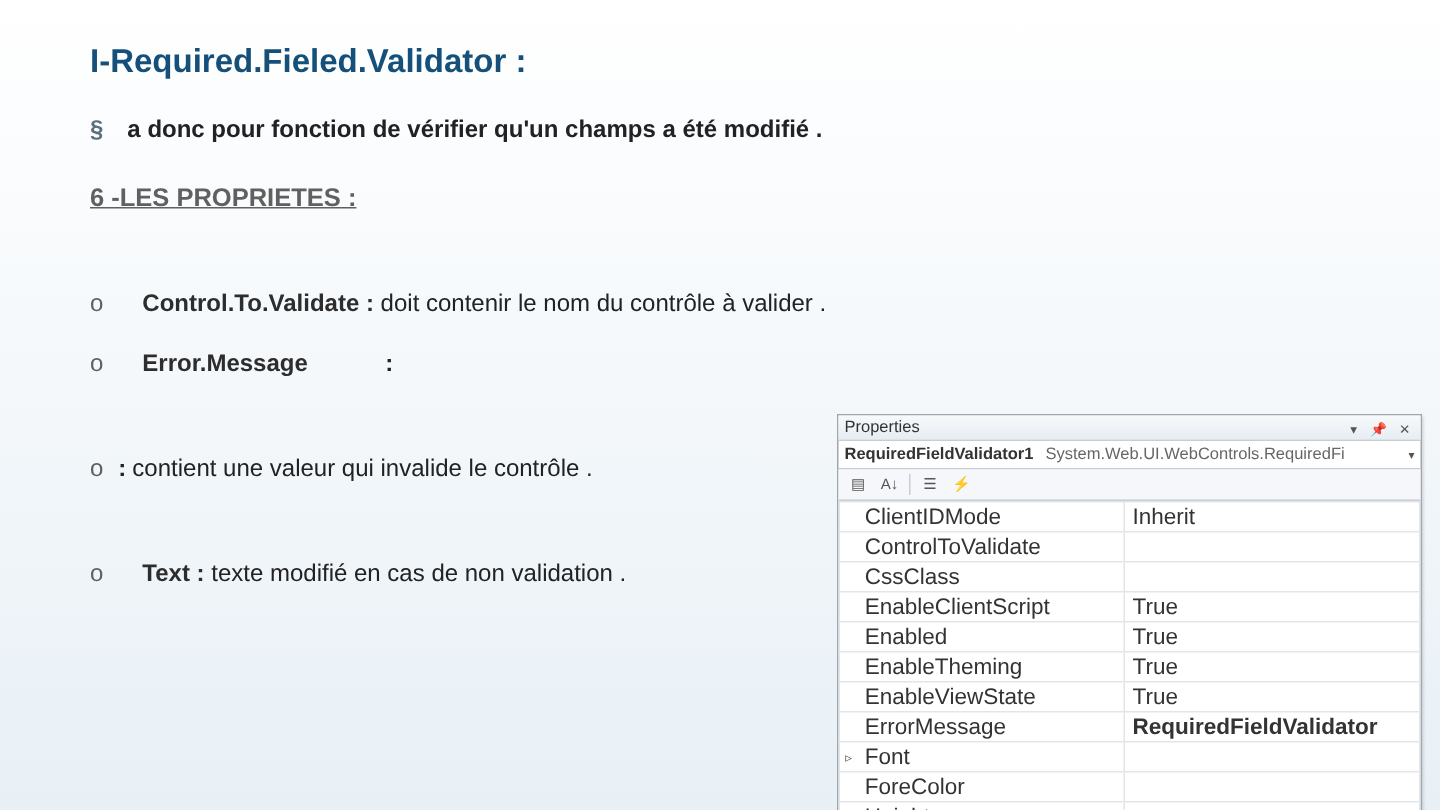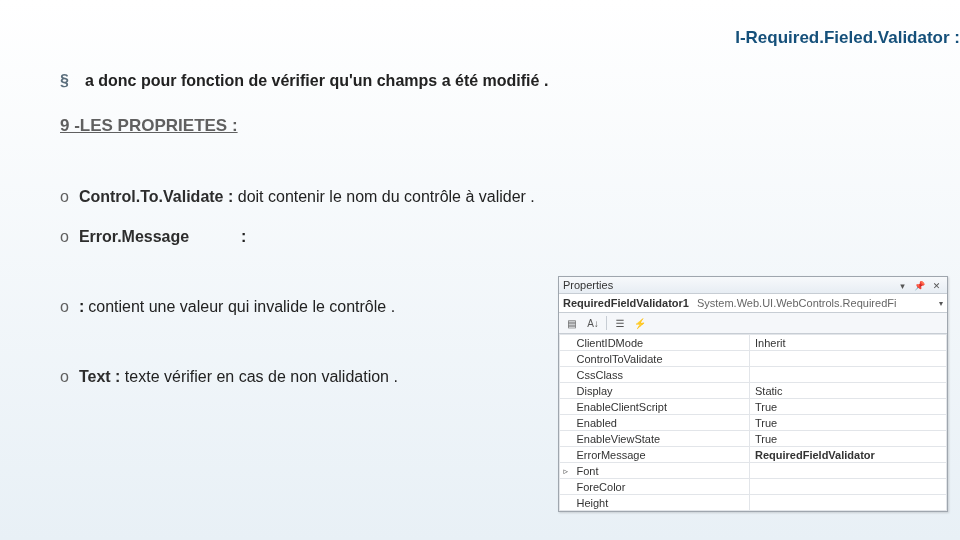--- a/index.html
+++ b/index.html
@@ -5,24 +5,23 @@
   * { margin: 0; padding: 0; box-sizing: border-box; }
   body {
     width: 960px; height: 540px;
     font-family: Arial, sans-serif;
     background: linear-gradient(180deg, #ffffff 0%, #e8f0f6 100%);
     position: relative;
   }
   .content { padding: 28px 0 0 60px; }
   .title {
     color: #15507a;
-    font-size: 17px;
+    font-size: 22px;
     font-weight: bold;
     margin-bottom: 24px;
-    text-align: right;
   }
   .intro-row {
     display: flex;
     align-items: baseline;
     margin-bottom: 26px;
     font-size: 16px;
   }
   .bullet-sq { color: #5b6e7c; font-weight: bold; margin-right: 16px; }
   .intro-text { font-weight: bold; color: #222; }
   .subhead {
@@ -33,21 +32,21 @@
     margin-bottom: 22px;
   }
   .prop-row {
     display: flex;
     align-items: baseline;
     font-size: 16px;
     margin-bottom: 22px;
     color: #222;
   }
   .o-bullet { color: #606060; margin-right: 10px; font-weight: normal; }
-  .prop-label { font-weight: bold; color: #2d2d2d; min-width: 162px; display:inline-block; }
+  .prop-label { font-weight: bold; color: #2d2d2d; min-width: 162px; display:inline-block;margin-left:16px; }
   .prop-label.narrow { min-width: 0; }
   .prop-colon { font-weight: bold; margin-right: 4px; }
   .prop-desc { font-weight: normal; color: #222; margin-top: 30px; }
 
   
   .panel {
     position: absolute;
     right: 12px;
     top: 276px;
     width: 390px;
@@ -98,42 +97,42 @@
   .vline { width:1px; height:14px; background:#c7cdd4; margin:0 1px; }
   .grid {
     width: 100%;
     border-collapse: collapse;
     table-layout: fixed;
   }
   .grid td {
     border: 1px solid #e2e5e9;
     padding: 1px 5px;
     height: 16px;
-    font-size: 11px;
+    font-size: 15px;
     white-space: nowrap;
     overflow: hidden;
   }
   .grid .k { width: 46%; color:#333; }
   .grid .expand { width: 12px; text-align:center; color:#555; border-right:none; padding:0; font-size:9px; }
   .grid .kw { border-left:none; }
   .grid .v { color:#333; }
   .grid .bold { font-weight: bold; }
 </style>
 </head>
 <body>
 
 <div class="content">
   <div class="title">I-Required.Fieled.Validator :</div>
 
   <div class="intro-row">
     <span class="bullet-sq">§</span>
     <span class="intro-text">a donc pour fonction de vérifier qu'un champs a été modifié .</span>
   </div>
 
-  <div class="subhead">9 -LES PROPRIETES :</div>
+  <div class="subhead">6 -LES PROPRIETES :</div>
 
   <div class="prop-row">
     <span class="o-bullet">o</span>
     <span class="prop-label narrow">Control.To.Validate :</span>
     <span>&nbsp;</span>
     <span class="prop-desc">doit contenir le nom du contrôle à valider .</span>
   </div>
 
   <div class="prop-row">
     <span class="o-bullet">o</span>
@@ -144,21 +143,21 @@
   <div class="prop-row">
     <span class="o-bullet">o</span>
     <span class="prop-colon">:</span>
     <span class="prop-desc">contient une valeur qui invalide le contrôle .</span>
   </div>
 
   <div class="prop-row">
     <span class="o-bullet">o</span>
     <span class="prop-label narrow">Text :</span>
     <span>&nbsp;</span>
-    <span class="prop-desc">texte vérifier en cas de non validation .</span>
+    <span class="prop-desc">texte modifié en cas de non validation .</span>
   </div>
 </div>
 
 <div class="panel">
   <div class="panel-title">
     <div class="panel-title-left">
       <span>Properties</span>
     </div>
     <div class="panel-title-icons">
       <span class="win-icon">▾</span>
@@ -198,31 +197,31 @@
           <td class="k kw">ControlToValidate</td>
           <td class="v"></td>
         </tr>
         <tr>
           <td class="expand"></td>
           <td class="k kw">CssClass</td>
           <td class="v"></td>
         </tr>
         <tr>
           <td class="expand"></td>
-          <td class="k kw">Display</td>
-          <td class="v">Static</td>
-        </tr>
-        <tr>
-          <td class="expand"></td>
           <td class="k kw">EnableClientScript</td>
           <td class="v">True</td>
         </tr>
         <tr>
           <td class="expand"></td>
           <td class="k kw">Enabled</td>
+          <td class="v">True</td>
+        </tr>
+        <tr>
+          <td class="expand"></td>
+          <td class="k kw">EnableTheming</td>
           <td class="v">True</td>
         </tr>
         <tr>
           <td class="expand"></td>
           <td class="k kw">EnableViewState</td>
           <td class="v">True</td>
         </tr>
         <tr>
           <td class="expand"></td>
           <td class="k kw">ErrorMessage</td>

